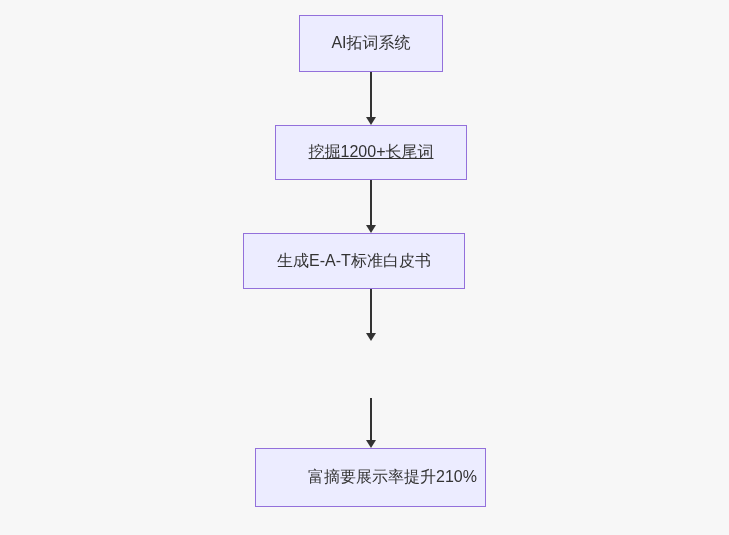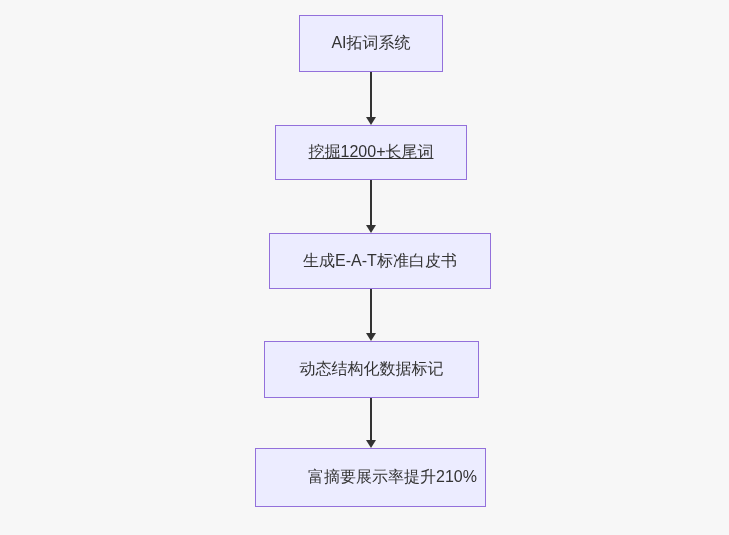--- a/index.html
+++ b/index.html
@@ -21,21 +21,21 @@
     color: #333333;
     font-size: 16px;
     display: flex;
     align-items: center;
     justify-content: center;
     text-align: center;
     white-space: nowrap;
   }
   .n1 { left: 299px; top: 15px;  width: 144px; height: 57px; }
   .n2 { left: 275px; top: 125px; width: 192px; height: 55px; text-decoration: underline; }
-  .n3 { left: 269px; top: 233px; width: 222px; height: 56px; }
+  .n3 { left: 243px; top: 233px; width: 222px; height: 56px; }
   .n4 { left: 264px; top: 341px; width: 215px; height: 57px; }
   .n5 { left: 255px; top: 448px; width: 231px; height: 59px; padding-left: 44px; }
   .edge {
     position: absolute;
     left: 366px;
     width: 10px;
     display: flex;
     flex-direction: column;
     align-items: center;
   }
@@ -74,21 +74,20 @@
     <span class="head"></span>
   </div>
 
   <div class="node n3">生成E-A-T标准白皮书</div>
 
   <div class="edge e3">
     <span class="line"></span>
     <span class="head"></span>
   </div>
 
-  <div class="node n4">动态结构化数据标记</div>
 
   <div class="edge e4">
     <span class="line"></span>
     <span class="head"></span>
   </div>
 
   <div class="node n5">富摘要展示率提升210%</div>
 
 </div>
 

